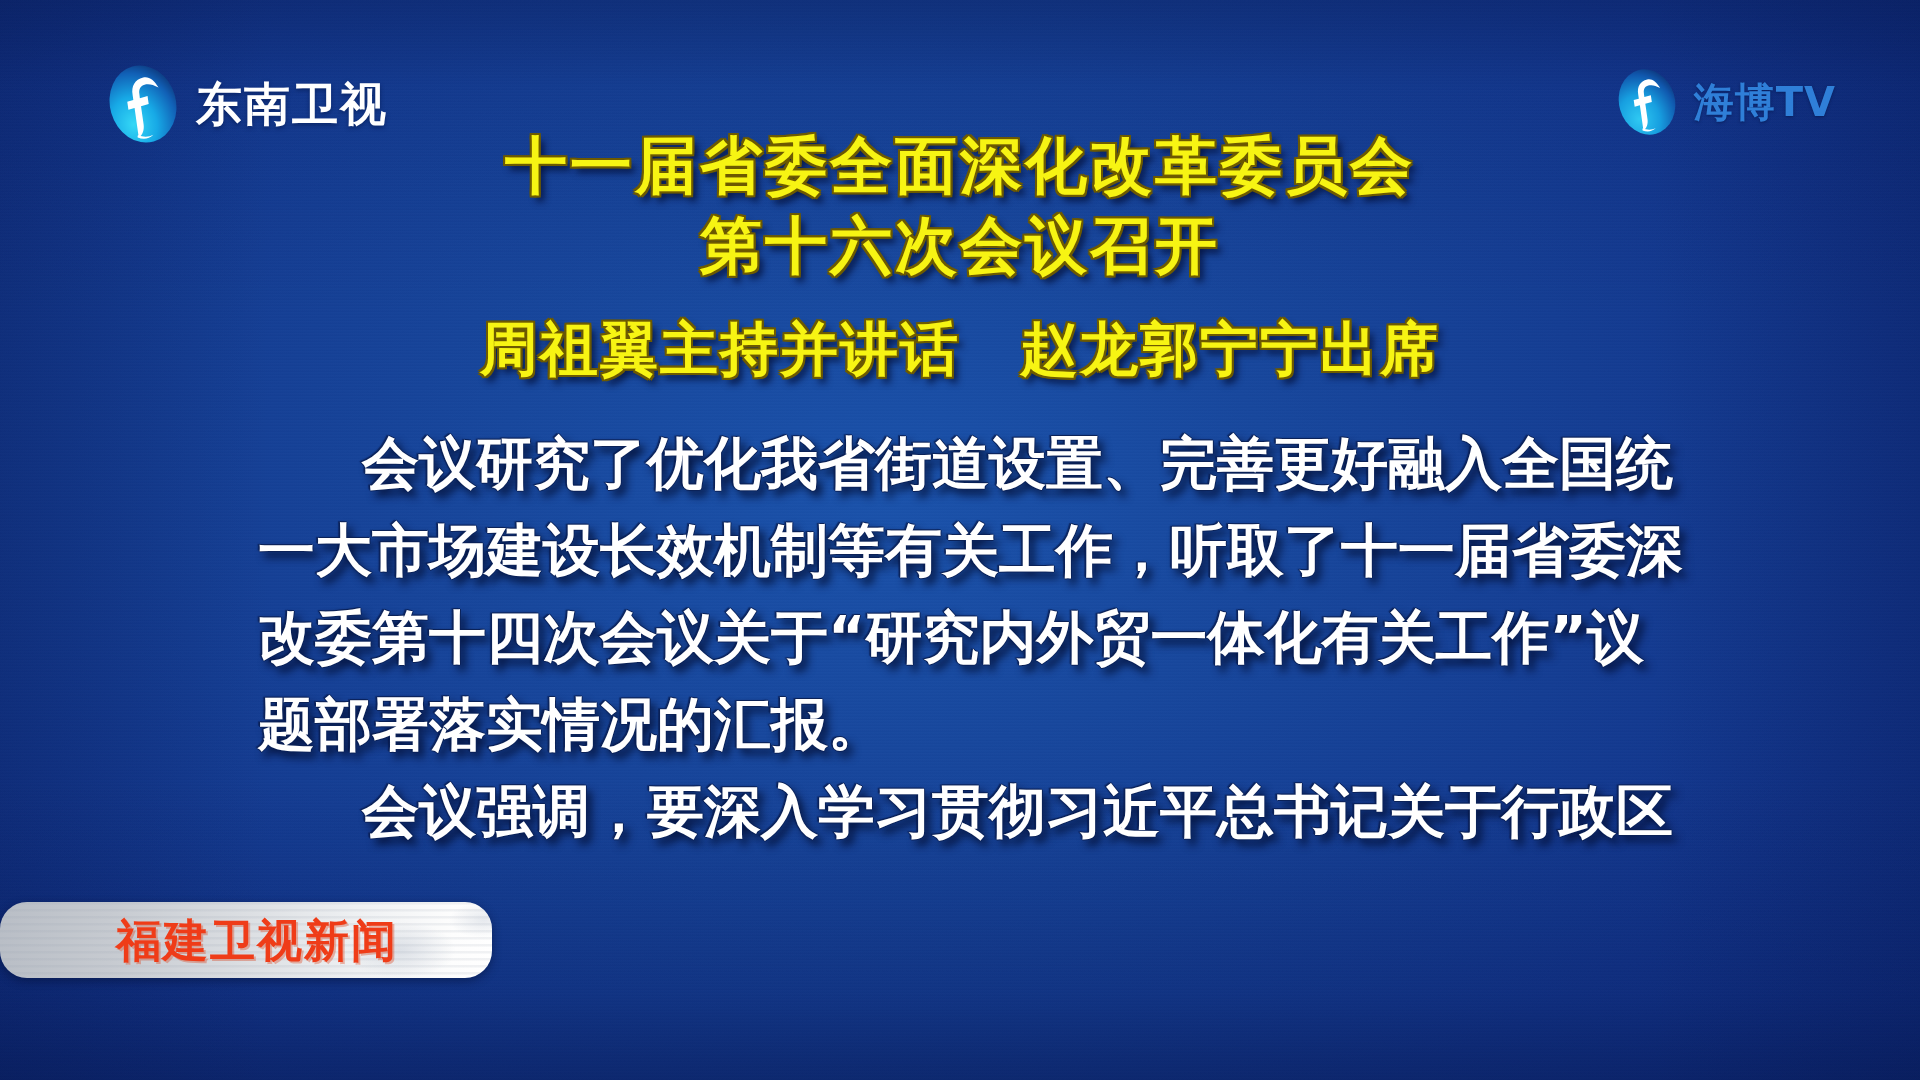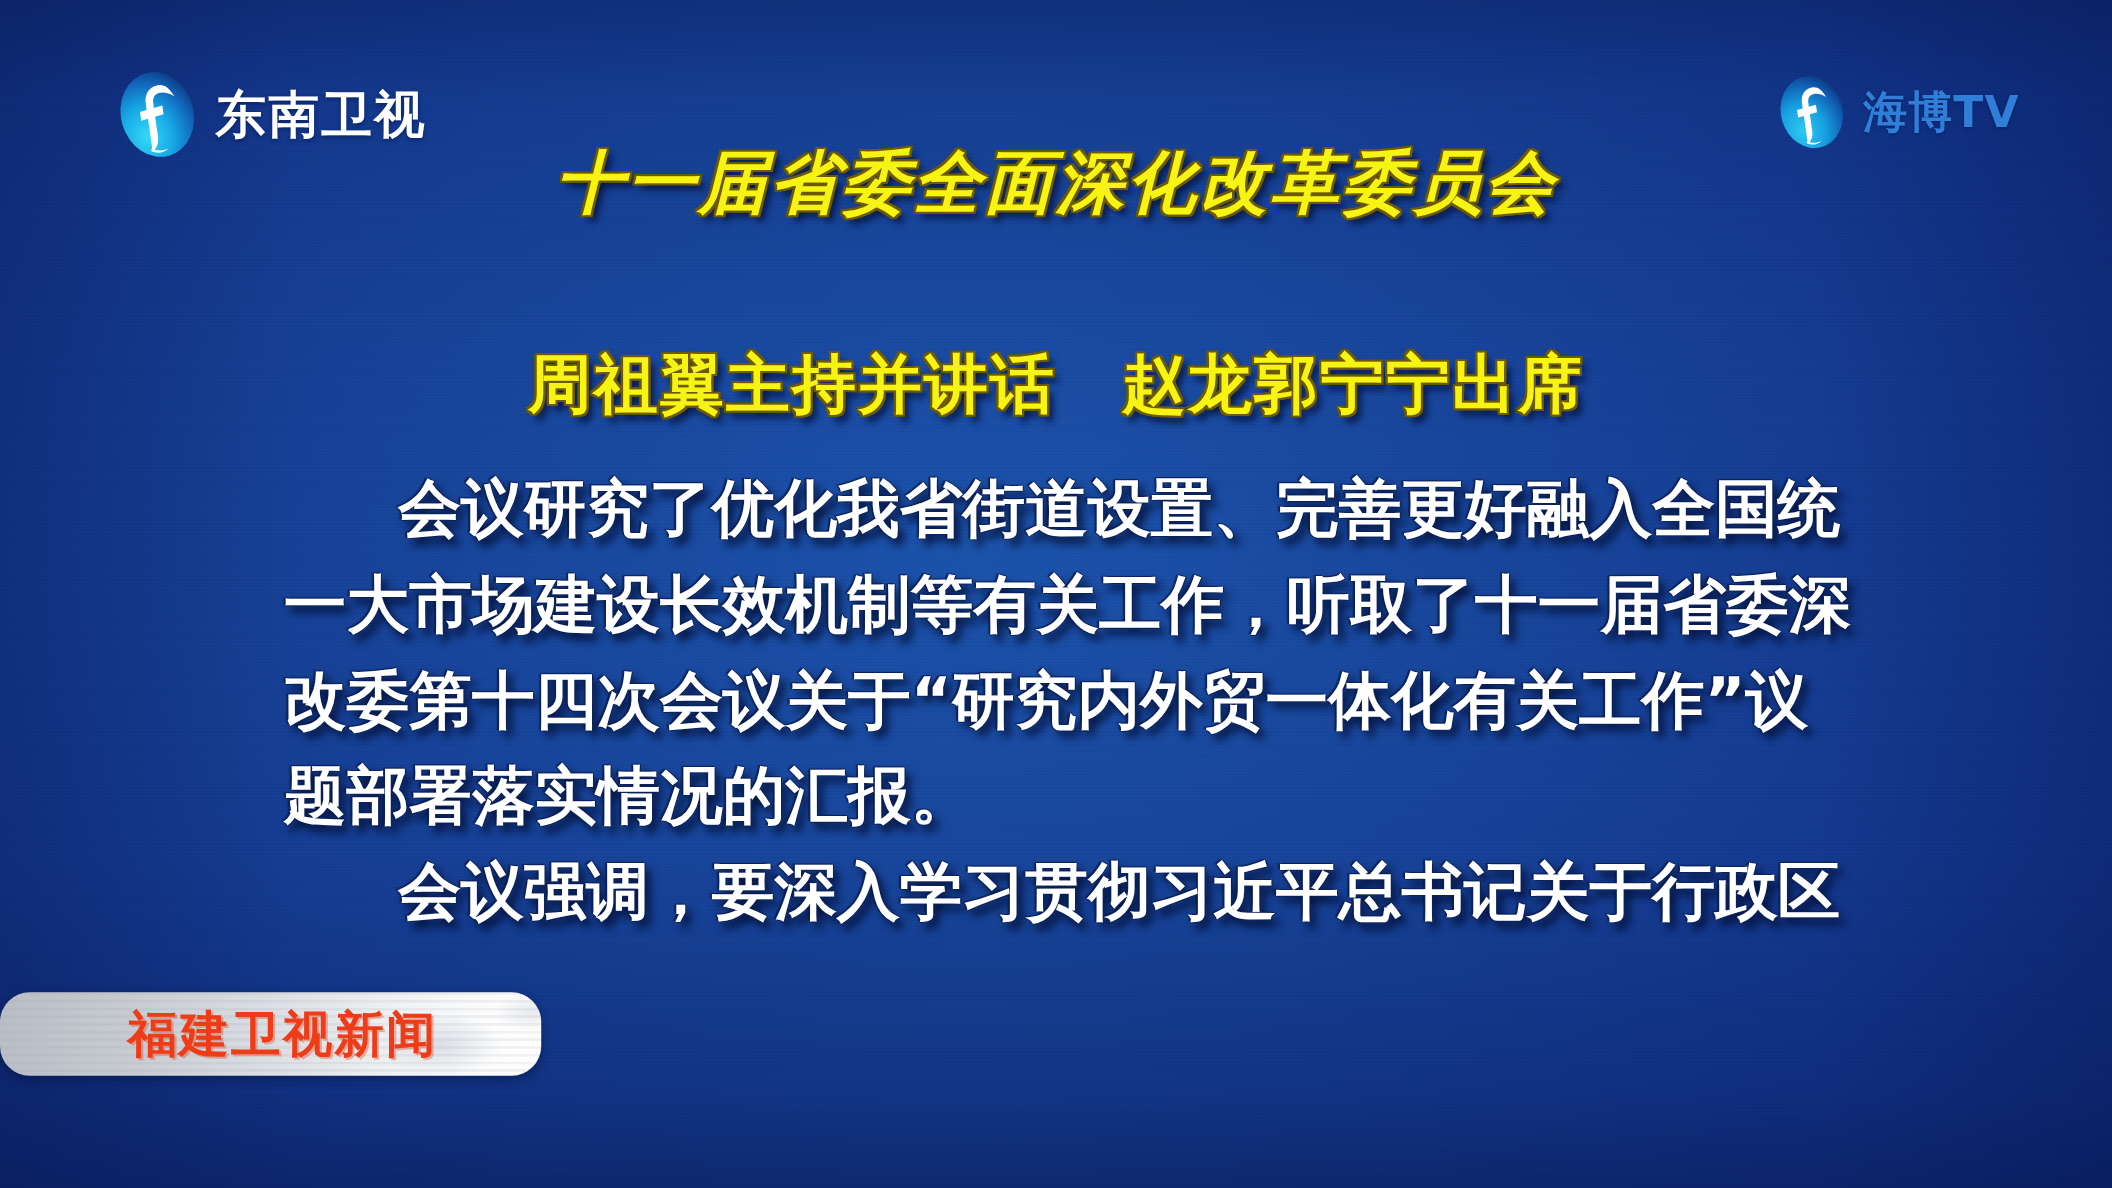--- a/index.html
+++ b/index.html
@@ -106,21 +106,20 @@
     line-height: 80px;
     letter-spacing: 3px;
     color: #f7f413;
     white-space: nowrap;
     text-shadow:
       -2px 0 0 #6d5a00, 2px 0 0 #6d5a00,
       0 -2px 0 #6d5a00, 0 2px 0 #6d5a00,
       -2px -2px 0 #6d5a00, 2px -2px 0 #6d5a00,
       -2px 2px 0 #6d5a00, 2px 2px 0 #6d5a00,
       5px 6px 7px rgba(2,12,50,0.85);
-    font-style: italic;
   }
   #subhead {
     position: absolute;
     left: 0;
     right: 0;
     top: 312px;
     text-align: center;
   }
   #subhead .sub-line {
     font-size: 58px;
@@ -262,20 +261,21 @@
           <path d="M46.5 16.5 C38 16 32.5 21.5 31.5 30.5 L30.8 35.5 L24.5 35.5 L23.4 43.5 L29.8 43.5 L25.6 73.5 C30.2 71.5 33.2 67.5 34 61.5 L36.5 43.5 L44.5 43.5 L45.6 35.5 L37.6 35.5 L38.3 31.2 C39 26.4 41.5 23.8 45.8 23.8 C50 23.8 54 26 58.5 30.5 C56 21.5 52.5 17 46.5 16.5 Z" fill="#ffffff"></path>
           <path d="M24.5 72.5 C29 76.5 35 77.5 40.5 74.5 C35.5 75.5 30.5 74.5 25.6 70.5 Z" fill="#ffffff"></path>
         </g>
       </svg>
     </span>
     <span class="logo-text">海博TV</span>
   </div>
 
   <div id="headline">
     <div class="hl-line">十一届省委全面深化改革委员会</div>
+    <div class="hl-line">第十六次会议召开</div>
   </div>
 
   <div id="body-copy">
     <div class="body-line indent">会议研究了优化我省街道设置、完善更好融入全国统</div>
     <div class="body-line">一大市场建设长效机制等有关工作，听取了十一届省委深</div>
     <div class="body-line">改委第十四次会议关于“研究内外贸一体化有关工作”议</div>
     <div class="body-line">题部署落实情况的汇报。</div>
     <div class="body-line indent">会议强调，要深入学习贯彻习近平总书记关于行政区</div>
   </div>
 

